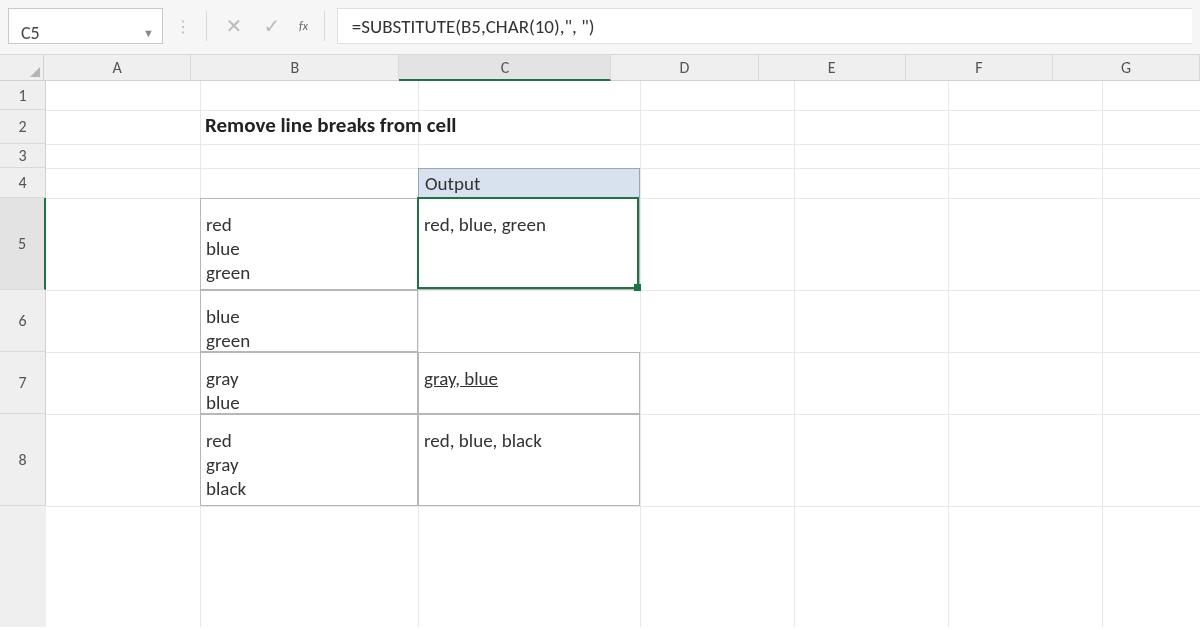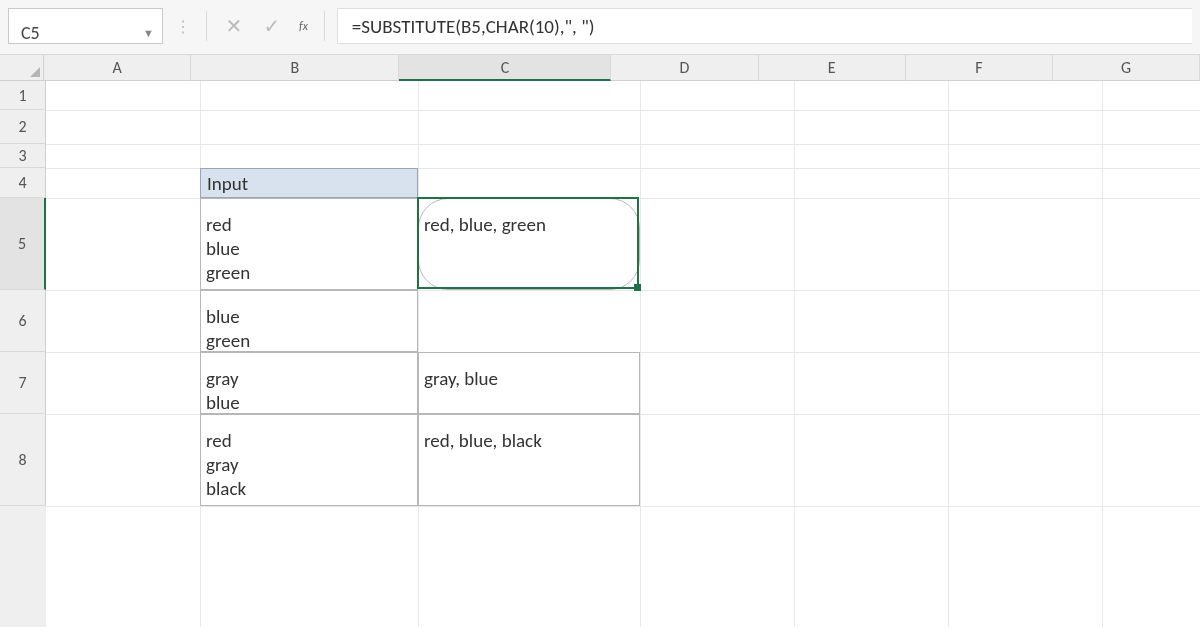--- a/index.html
+++ b/index.html
@@ -228,30 +228,31 @@
       <div class="vline" style="left: 902px;"></div>
       <div class="vline" style="left: 1056px;"></div>
       <div class="hline" style="top: 29px;"></div>
       <div class="hline" style="top: 63px;"></div>
       <div class="hline" style="top: 87px;"></div>
       <div class="hline" style="top: 117px;"></div>
       <div class="hline" style="top: 209px;"></div>
       <div class="hline" style="top: 271px;"></div>
       <div class="hline" style="top: 333px;"></div>
       <div class="hline" style="top: 425px;"></div>
-      <div class="cell header-cell" style="left: 154px; top: 87px; width: 218px; height: 30px;">Input</div>
+      <div class="cell title-cell" style="left: 154px; top: 29px; width: 594px; height: 34px;">Remove line breaks from cell</div>
+      <div class="cell header-cell" style="left: 372px; top: 87px; width: 222px; height: 30px;">Output</div>
       <div class="cell data-cell" style="left: 154px; top: 117px; width: 218px; height: 92px;">red
 blue
 green</div>
-      <div class="cell data-cell" style="left: 372px; top: 117px; width: 222px; height: 92px; border-radius: 30px;">red, blue, green</div>
+      <div class="cell data-cell" style="left: 372px; top: 117px; width: 222px; height: 92px;">red, blue, green</div>
       <div class="cell data-cell" style="left: 154px; top: 209px; width: 218px; height: 62px;">blue
 green</div>
       <div class="cell data-cell" style="left: 154px; top: 271px; width: 218px; height: 62px;">gray
 blue</div>
-      <div class="cell data-cell" style="left: 372px; top: 271px; width: 222px; height: 62px;">gray, blue</div>
+      <div class="cell data-cell" style="left: 372px; top: 271px; width: 222px; height: 62px; text-decoration: underline;">gray, blue</div>
       <div class="cell data-cell" style="left: 154px; top: 333px; width: 218px; height: 92px;">red
 gray
 black</div>
       <div class="cell data-cell" style="left: 372px; top: 333px; width: 222px; height: 92px;">red, blue, black</div>
       <div class="sel-box" style="left: 371px; top: 116px; width: 222px; height: 92px;">
         <div class="sel-handle"></div>
       </div>
     </div>
 </div>
 

